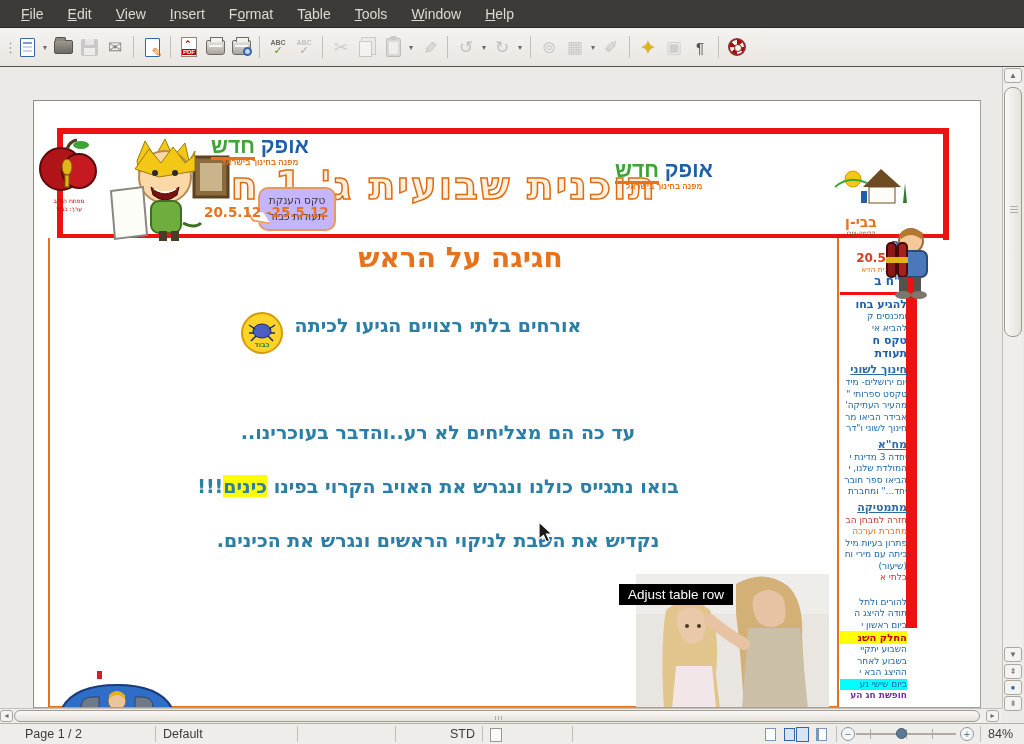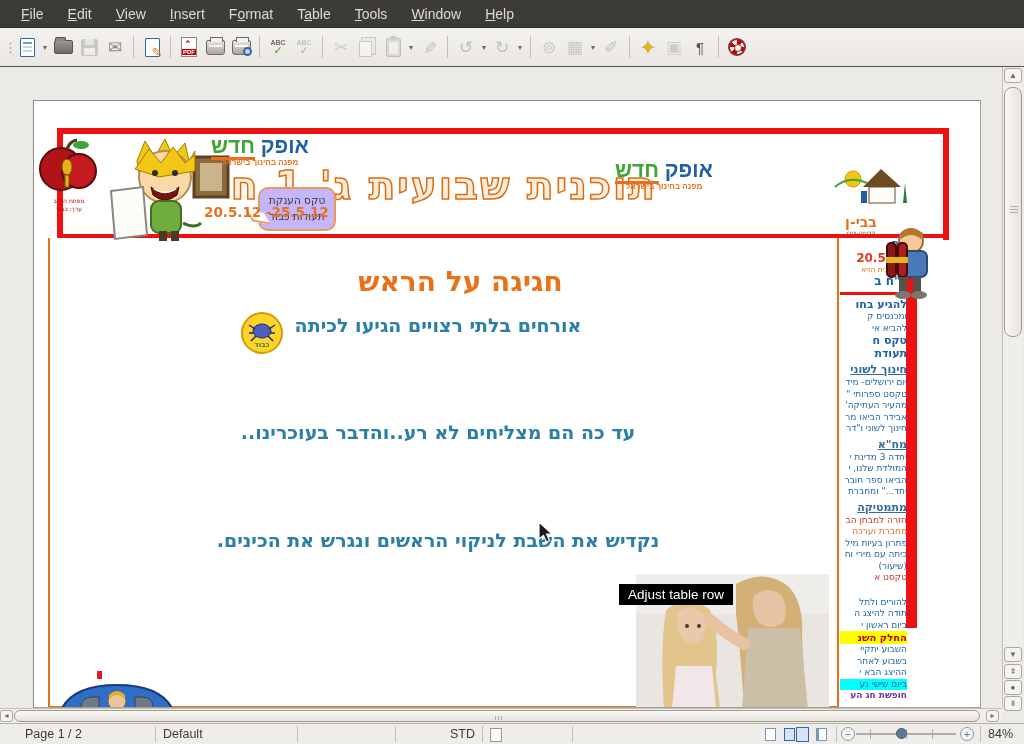--- a/index.html
+++ b/index.html
@@ -313,24 +313,25 @@
         <rect x="20" y="24" width="30" height="26" rx="6" fill="#4A78B8" stroke="#2A4A78" stroke-width="2"></rect>
         <rect x="10" y="16" width="9" height="34" rx="4" fill="#8A1A1A" stroke="#4A0808" stroke-width="2"></rect>
         <rect x="21" y="16" width="9" height="34" rx="4" fill="#A82020" stroke="#4A0808" stroke-width="2"></rect>
         <rect x="9" y="30" width="22" height="6" fill="#E3B417"></rect>
         <rect x="22" y="50" width="8" height="16" fill="#55524C"></rect>
           <rect x="36" y="50" width="8" height="16" fill="#55524C"></rect>
         <ellipse cx="26" cy="68" rx="8" ry="4" fill="#7A7670"></ellipse>
           <ellipse cx="42" cy="68" rx="8" ry="4" fill="#7A7670"></ellipse>
       </svg>
 
-      <div class="doc-title" style="top:164px;padding-left:45px;">חגיגה על הראש</div>
+      <div class="doc-title" style="top:140px;padding-left:45px;">חגיגה על הראש</div>
 
       <div class="bline" style="top:213px;">אורחים בלתי רצויים הגיעו לכיתה</div>
       <div class="bline" style="top:320px;">עד כה הם מצליחים לא רע..והדבר בעוכרינו..</div>
+      <div class="bline" style="top:374px;"><span>בואו נתגייס כולנו ונגרש את האויב הקרוי בפינו </span><span class="hl-y">כינים</span><span>!!!</span></div>
       <div class="bline" style="top:428px;">נקדיש את השבת לניקוי הראשים ונגרש את הכינים.</div>
 
       <div class="abs" style="left:205px; top:210px; width:46px; height:44px; z-index:3;">
         <svg width="46" height="44" viewBox="0 0 46 44">
           <circle cx="23" cy="22" r="20" fill="#FFD42A" stroke="#D89A00" stroke-width="2"></circle>
           <ellipse cx="23" cy="20" rx="9" ry="7" fill="#4A5FC1" stroke="#1A2A6E"></ellipse>
           <path d="M10 14 L16 18 M10 22 L15 22 M12 30 L17 25 M36 14 L30 18 M36 22 L31 22 M34 30 L29 25" stroke="#1A2A6E" stroke-width="1.5"></path>
           <text x="23" y="36" text-anchor="middle" font-size="7" fill="#2E7D32" font-weight="bold" font-family="DejaVu Sans">כבוד</text>
         </svg>
       </div>
@@ -381,21 +382,21 @@
         <div class="s-sm">יחדה 3 מדינת י</div>
         <div class="s-sm">המולדת שלנו, י</div>
         <div class="s-sm">הביאו ספר חובר</div>
         <div class="s-sm">יחד..." ומחברת</div>
         <div class="s-lk">מתמטיקה</div>
         <div class="s-rd">חזרה למבחן הב</div>
         <div class="s-or">מחברת וערכה</div>
         <div class="s-sm">פתרון בעיות מיל</div>
         <div class="s-sm">כיתה עם מירי וח</div>
         <div class="s-sm">(שיעור)</div>
-        <div class="s-rd">טקסט א</div>
+        <div class="s-rd">בלתי א</div>
         <div class="s-sp"></div>
         <div class="s-sm">להורים ולתל</div>
         <div class="s-sm">תודה להיצג ה</div>
         <div class="s-sm">ביום ראשון י</div>
         <div class="s-hy">החלק השנ</div>
         <div class="s-sm">השבוע יתקיי</div>
         <div class="s-sm">בשבוע לאחר</div>
         <div class="s-sm">ההיצג הבא י</div>
         <div class="s-hc">ביום שישי נע</div>
         <div class="s-pu">חופשת חג הע</div>

